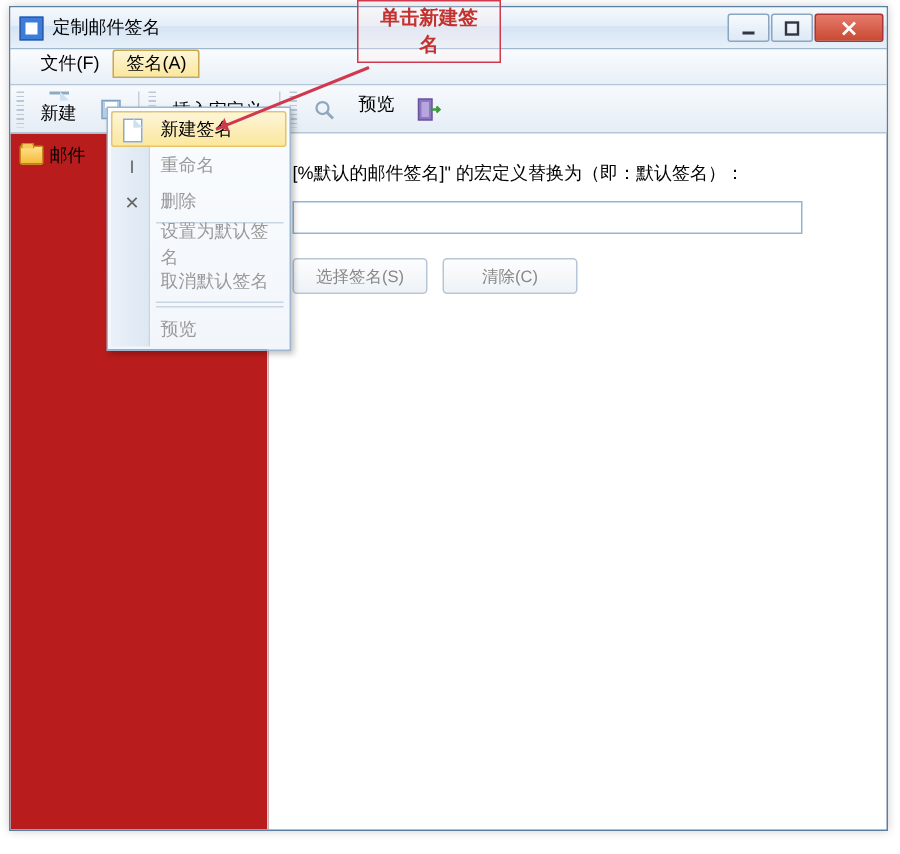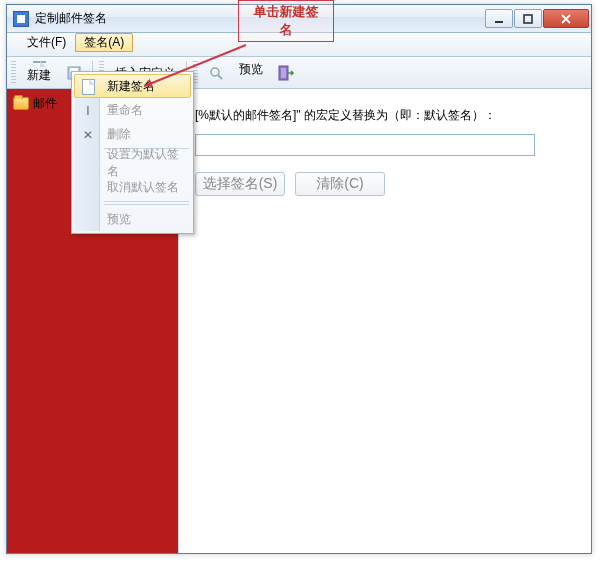--- a/index.html
+++ b/index.html
@@ -188,21 +188,21 @@
   .btnrow {
     margin-top: 16px;
     display: flex; gap: 10px;
   }
   .stdbtn {
     min-width: 90px;
     height: 24px;
     border: 1px solid #b6c6d6;
     background: linear-gradient(#fdfdfe,#eef2f6);
     border-radius: 3px;
-    font-size: 14px;
+    font-size: 11px;
     color:#888;
   }
 
   
   .dropdown {
     position: absolute;
     left: 71px; top: 55px;
     width: 123px;
     background: linear-gradient(#fafcfe,#f2f6fb);
     border: 1px solid #9eb6cd;

